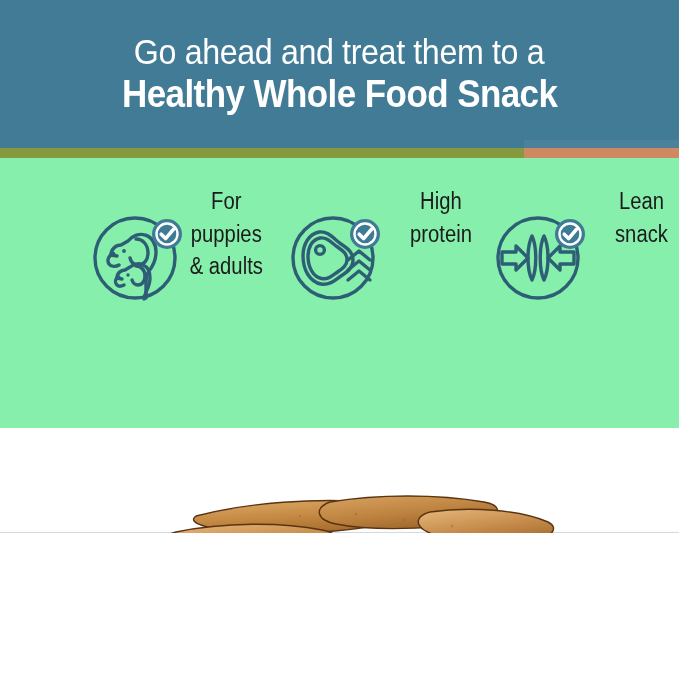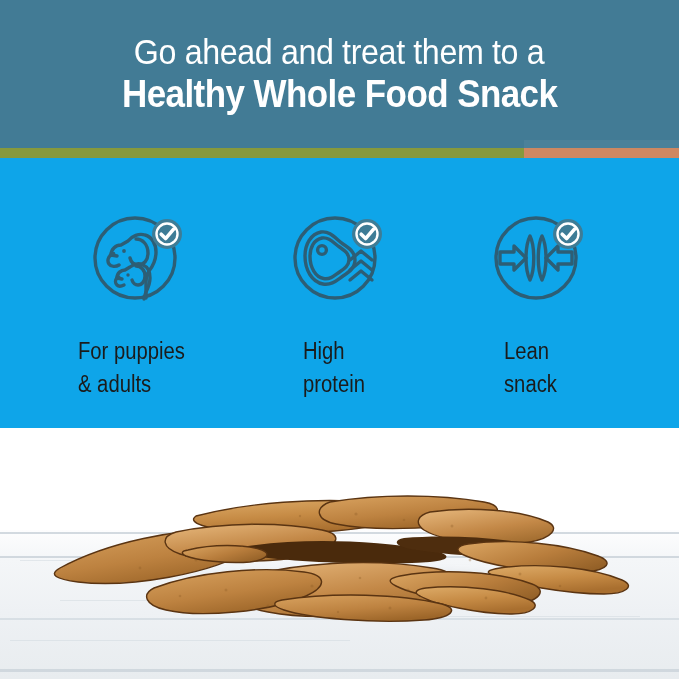--- a/index.html
+++ b/index.html
@@ -6,23 +6,23 @@
     margin: 0;
     padding: 0;
     background: #ffffff;
   }
   body {
     font-family: "Liberation Sans", sans-serif;
   }
   .page {
     position: relative;
     width: 679px;
-    height: 679px;
+    height: 533px;
     overflow: hidden;
-    background: #0ea5e9;
+    background: #86efac;
   }
 
   
   .header {
     position: absolute;
     left: 0;
     top: 0;
     width: 679px;
     height: 148px;
     background: #427b95;
@@ -87,22 +87,23 @@
     left: 0;
     top: 158px;
     width: 679px;
     height: 270px;
     display: flex;
   }
   .feature {
     width: 212px;
     padding-left: 0;
     display: flex;
-    flex-direction: column;
+    flex-direction: row;
     align-items: flex-start;
+    text-align: center;
   }
   .feature:nth-child(1) { margin-left: 78px; }
   .feature:nth-child(2) { margin-left: 0px; }
   .feature:nth-child(3) { margin-left: 0px; }
 
   .icon-wrap {
     width: 100px;
     height: 100px;
     margin-top: 50px;
     margin-left: 9px;

